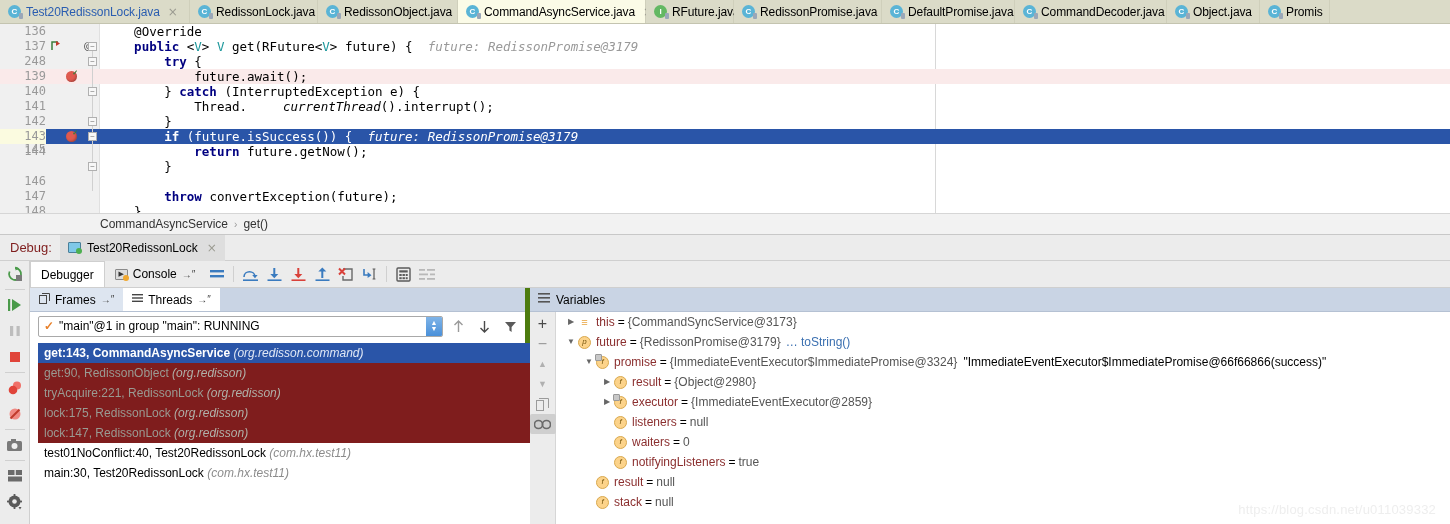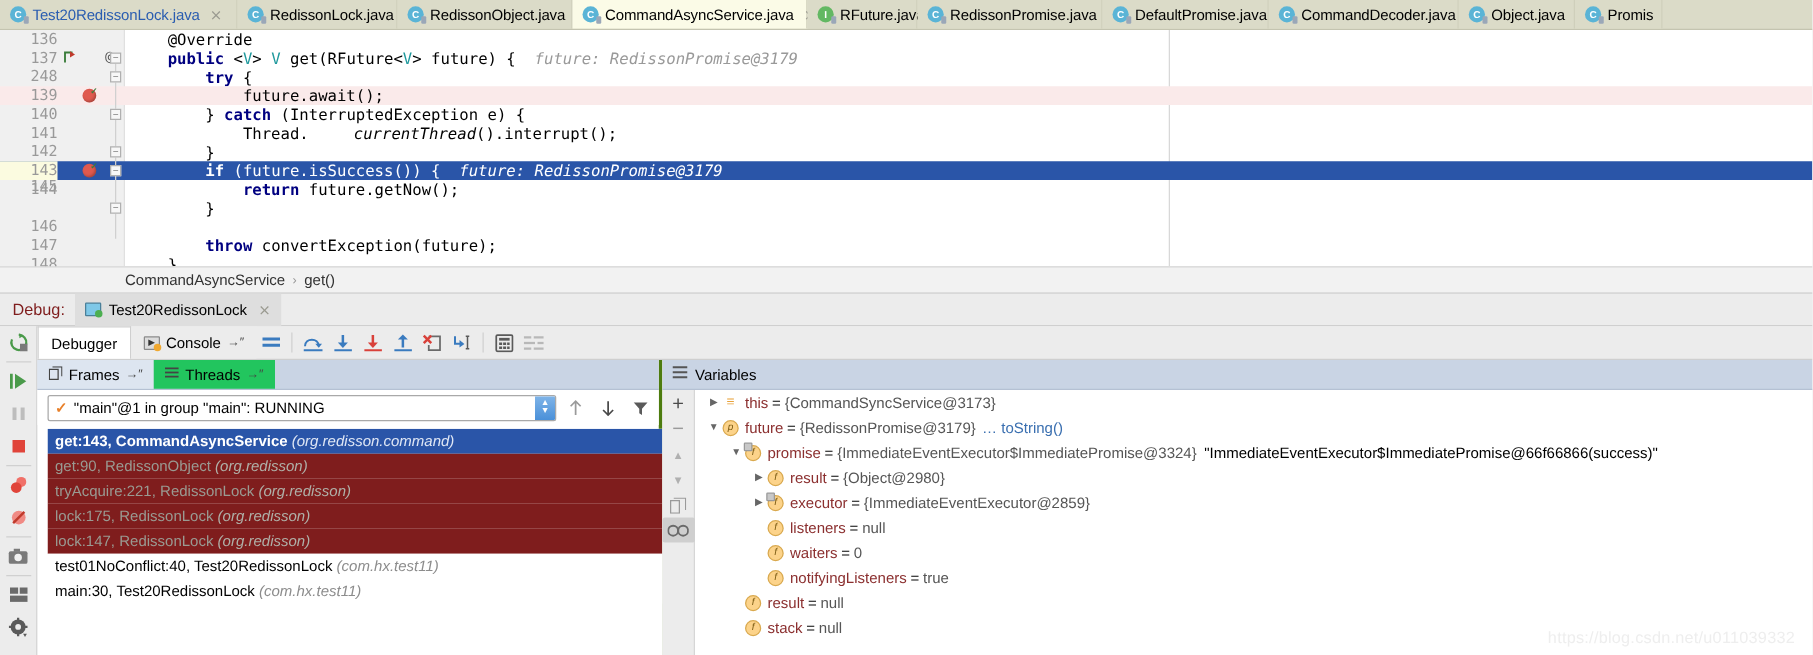--- a/index.html
+++ b/index.html
@@ -172,33 +172,33 @@
   }
   .tb-sep { width: 1px; height: 16px; background: #d0d0d0; align-self: center; margin: 0 4px; }
   .tb-btn {
     width: 24px; height: 26px;
     display: flex; align-items: center; justify-content: center;
   }
 
   
   .frames-panel {
     position: absolute; left: 30px; top: 288px; width: 500px; height: 236px;
-    background: #fff; border-right: 3px solid #4d7c0f;
+    background: #fff; border-right: 5px solid #4d7c0f;
   }
   .panel-head {
     position: absolute; left: 0; top: 0; width: 100%; height: 24px;
     background: #c9d4e4; display: flex; align-items: stretch;
     border-bottom: 1px solid #b5c1d3;
   }
   .ph-tab {
     display: flex; align-items: center; gap: 5px;
     padding: 0 9px; font-size: 12px; color: #000;
   }
   .ph-tab.sel { background: #dde5f0; }
-  .ph-tab.unsel { background: #22c55e; }
+  .ph-tab.unsel { background: #ffffff; }
   .pin { font-size: 10px; color: #444; }
 
   .thread-row {
     position: absolute; left: 0; top: 24px; width: 100%; height: 28px;
     display: flex; align-items: center; padding: 0 4px 0 8px; gap: 4px;
     background: #fff;
   }
   .combo {
     flex: 1 1 auto; height: 21px; background: #fff;
     border: 1px solid #a9a9a9; border-radius: 2px;

